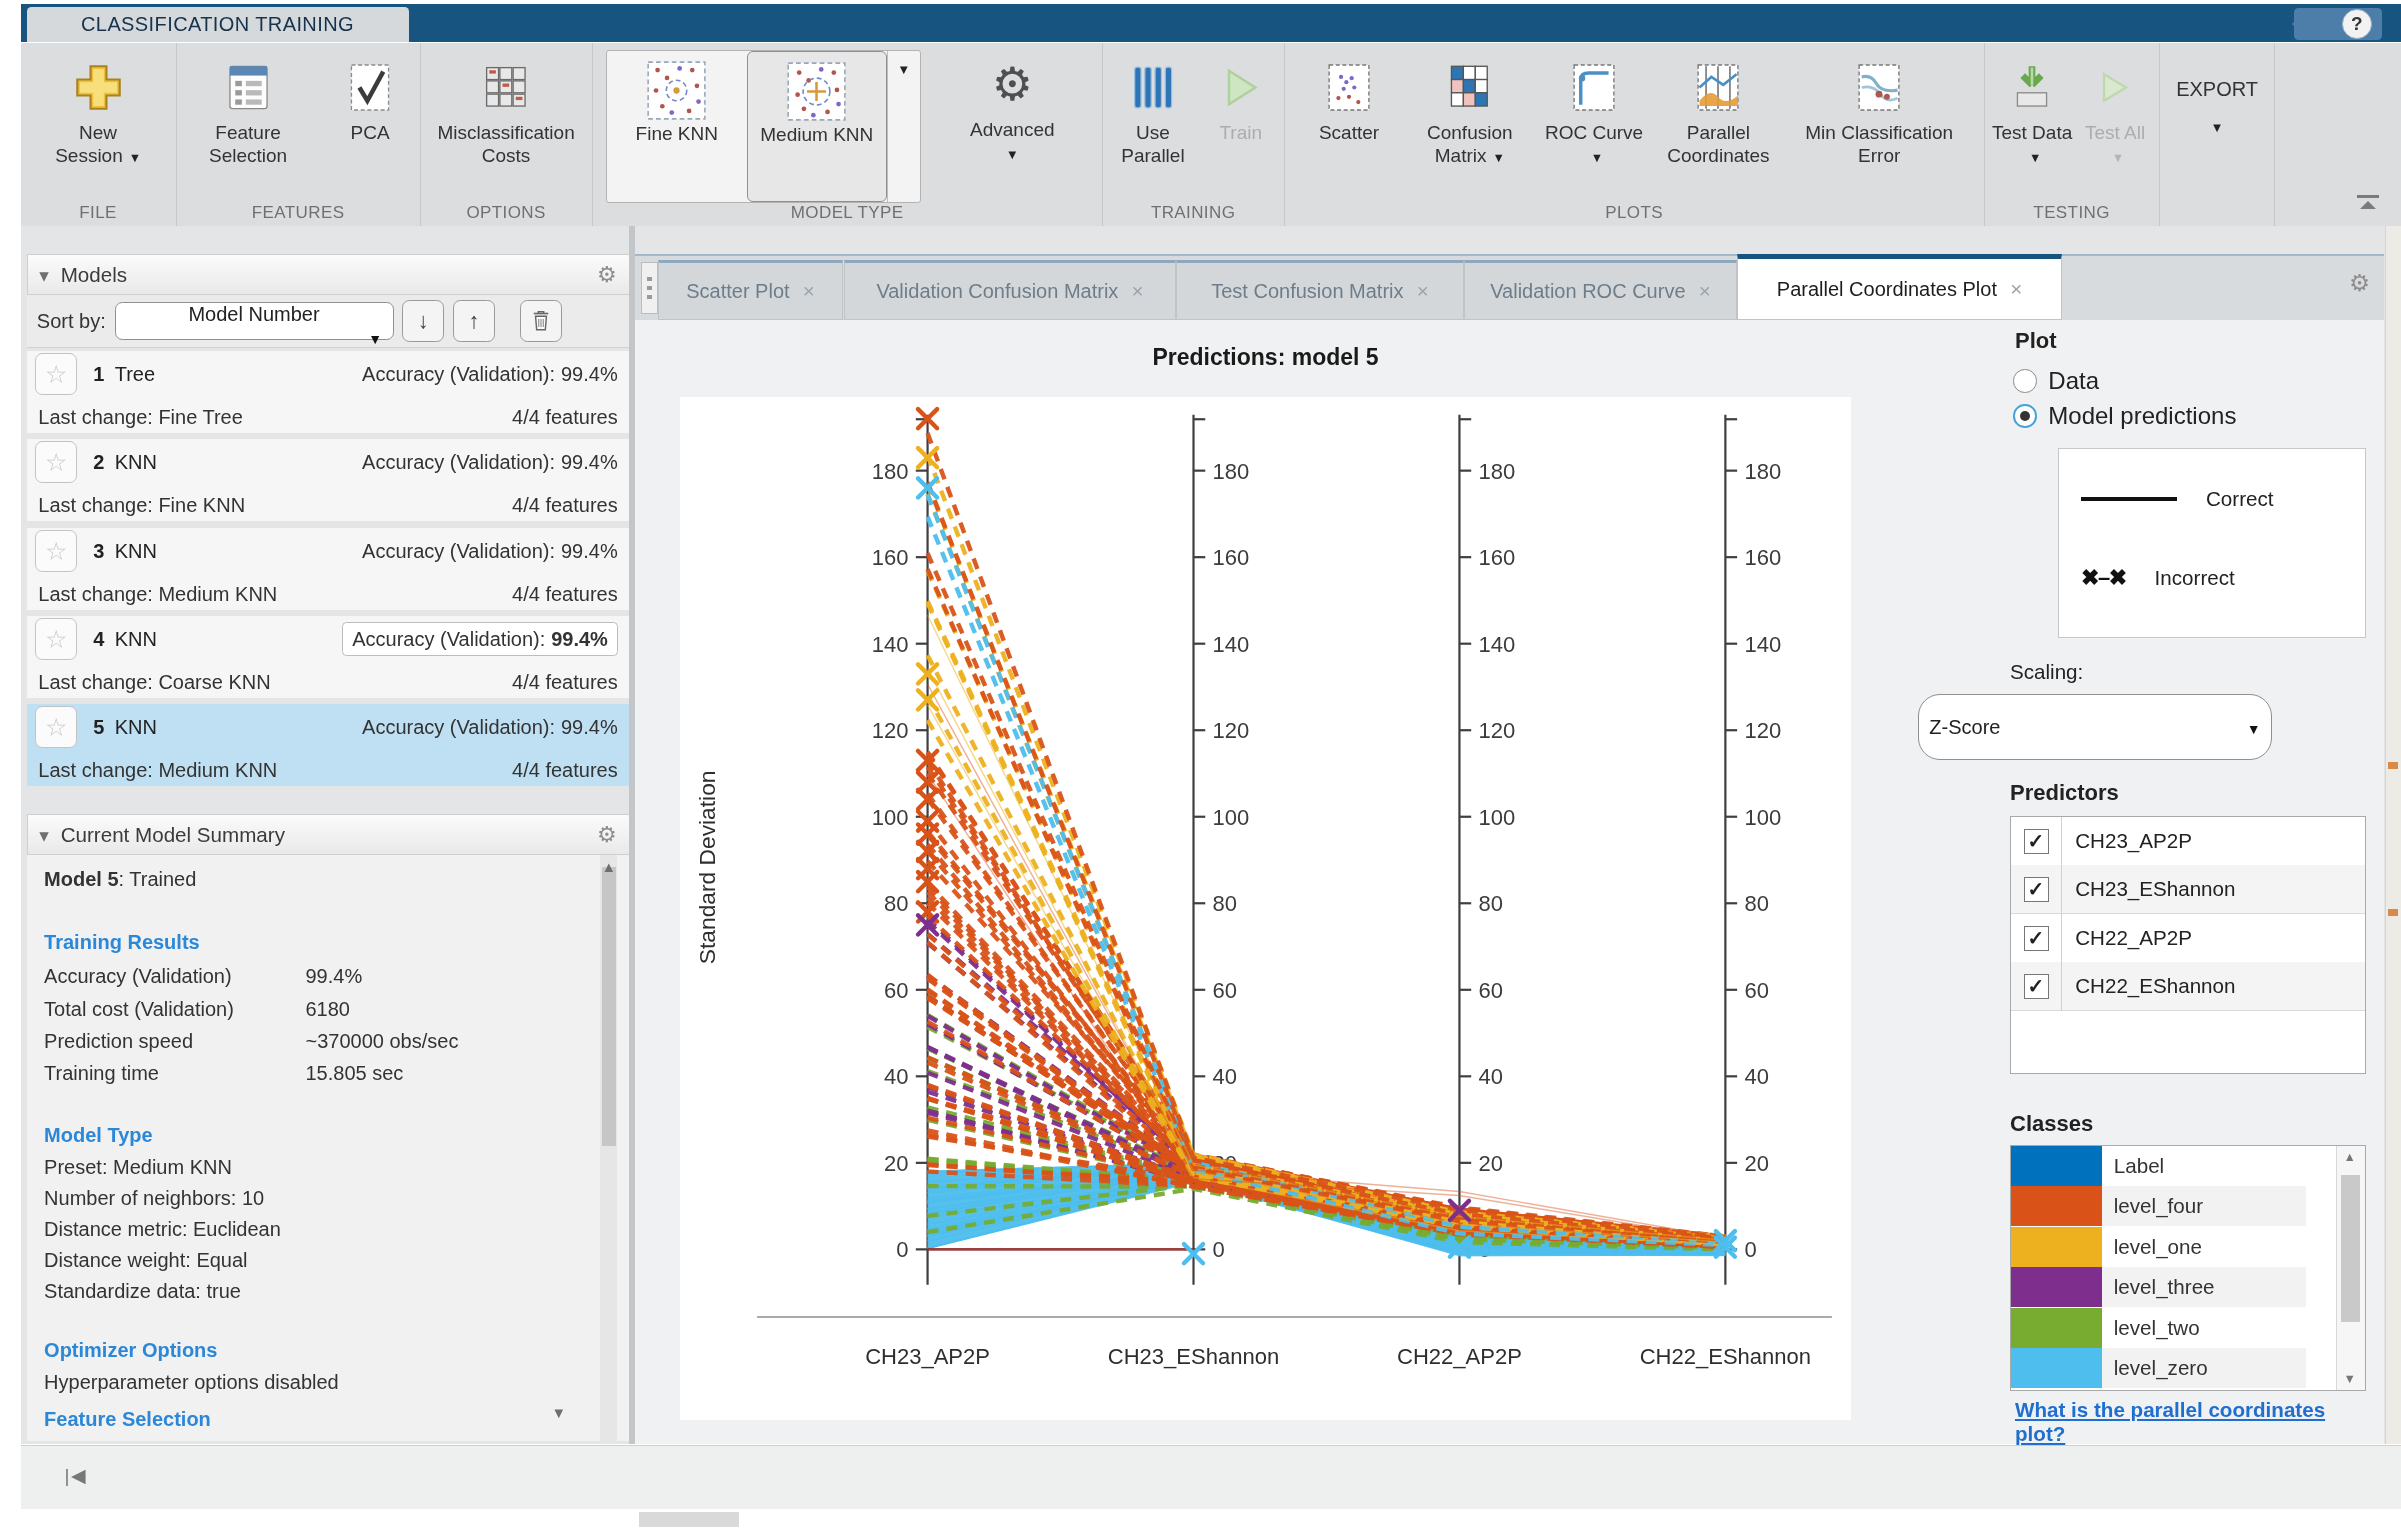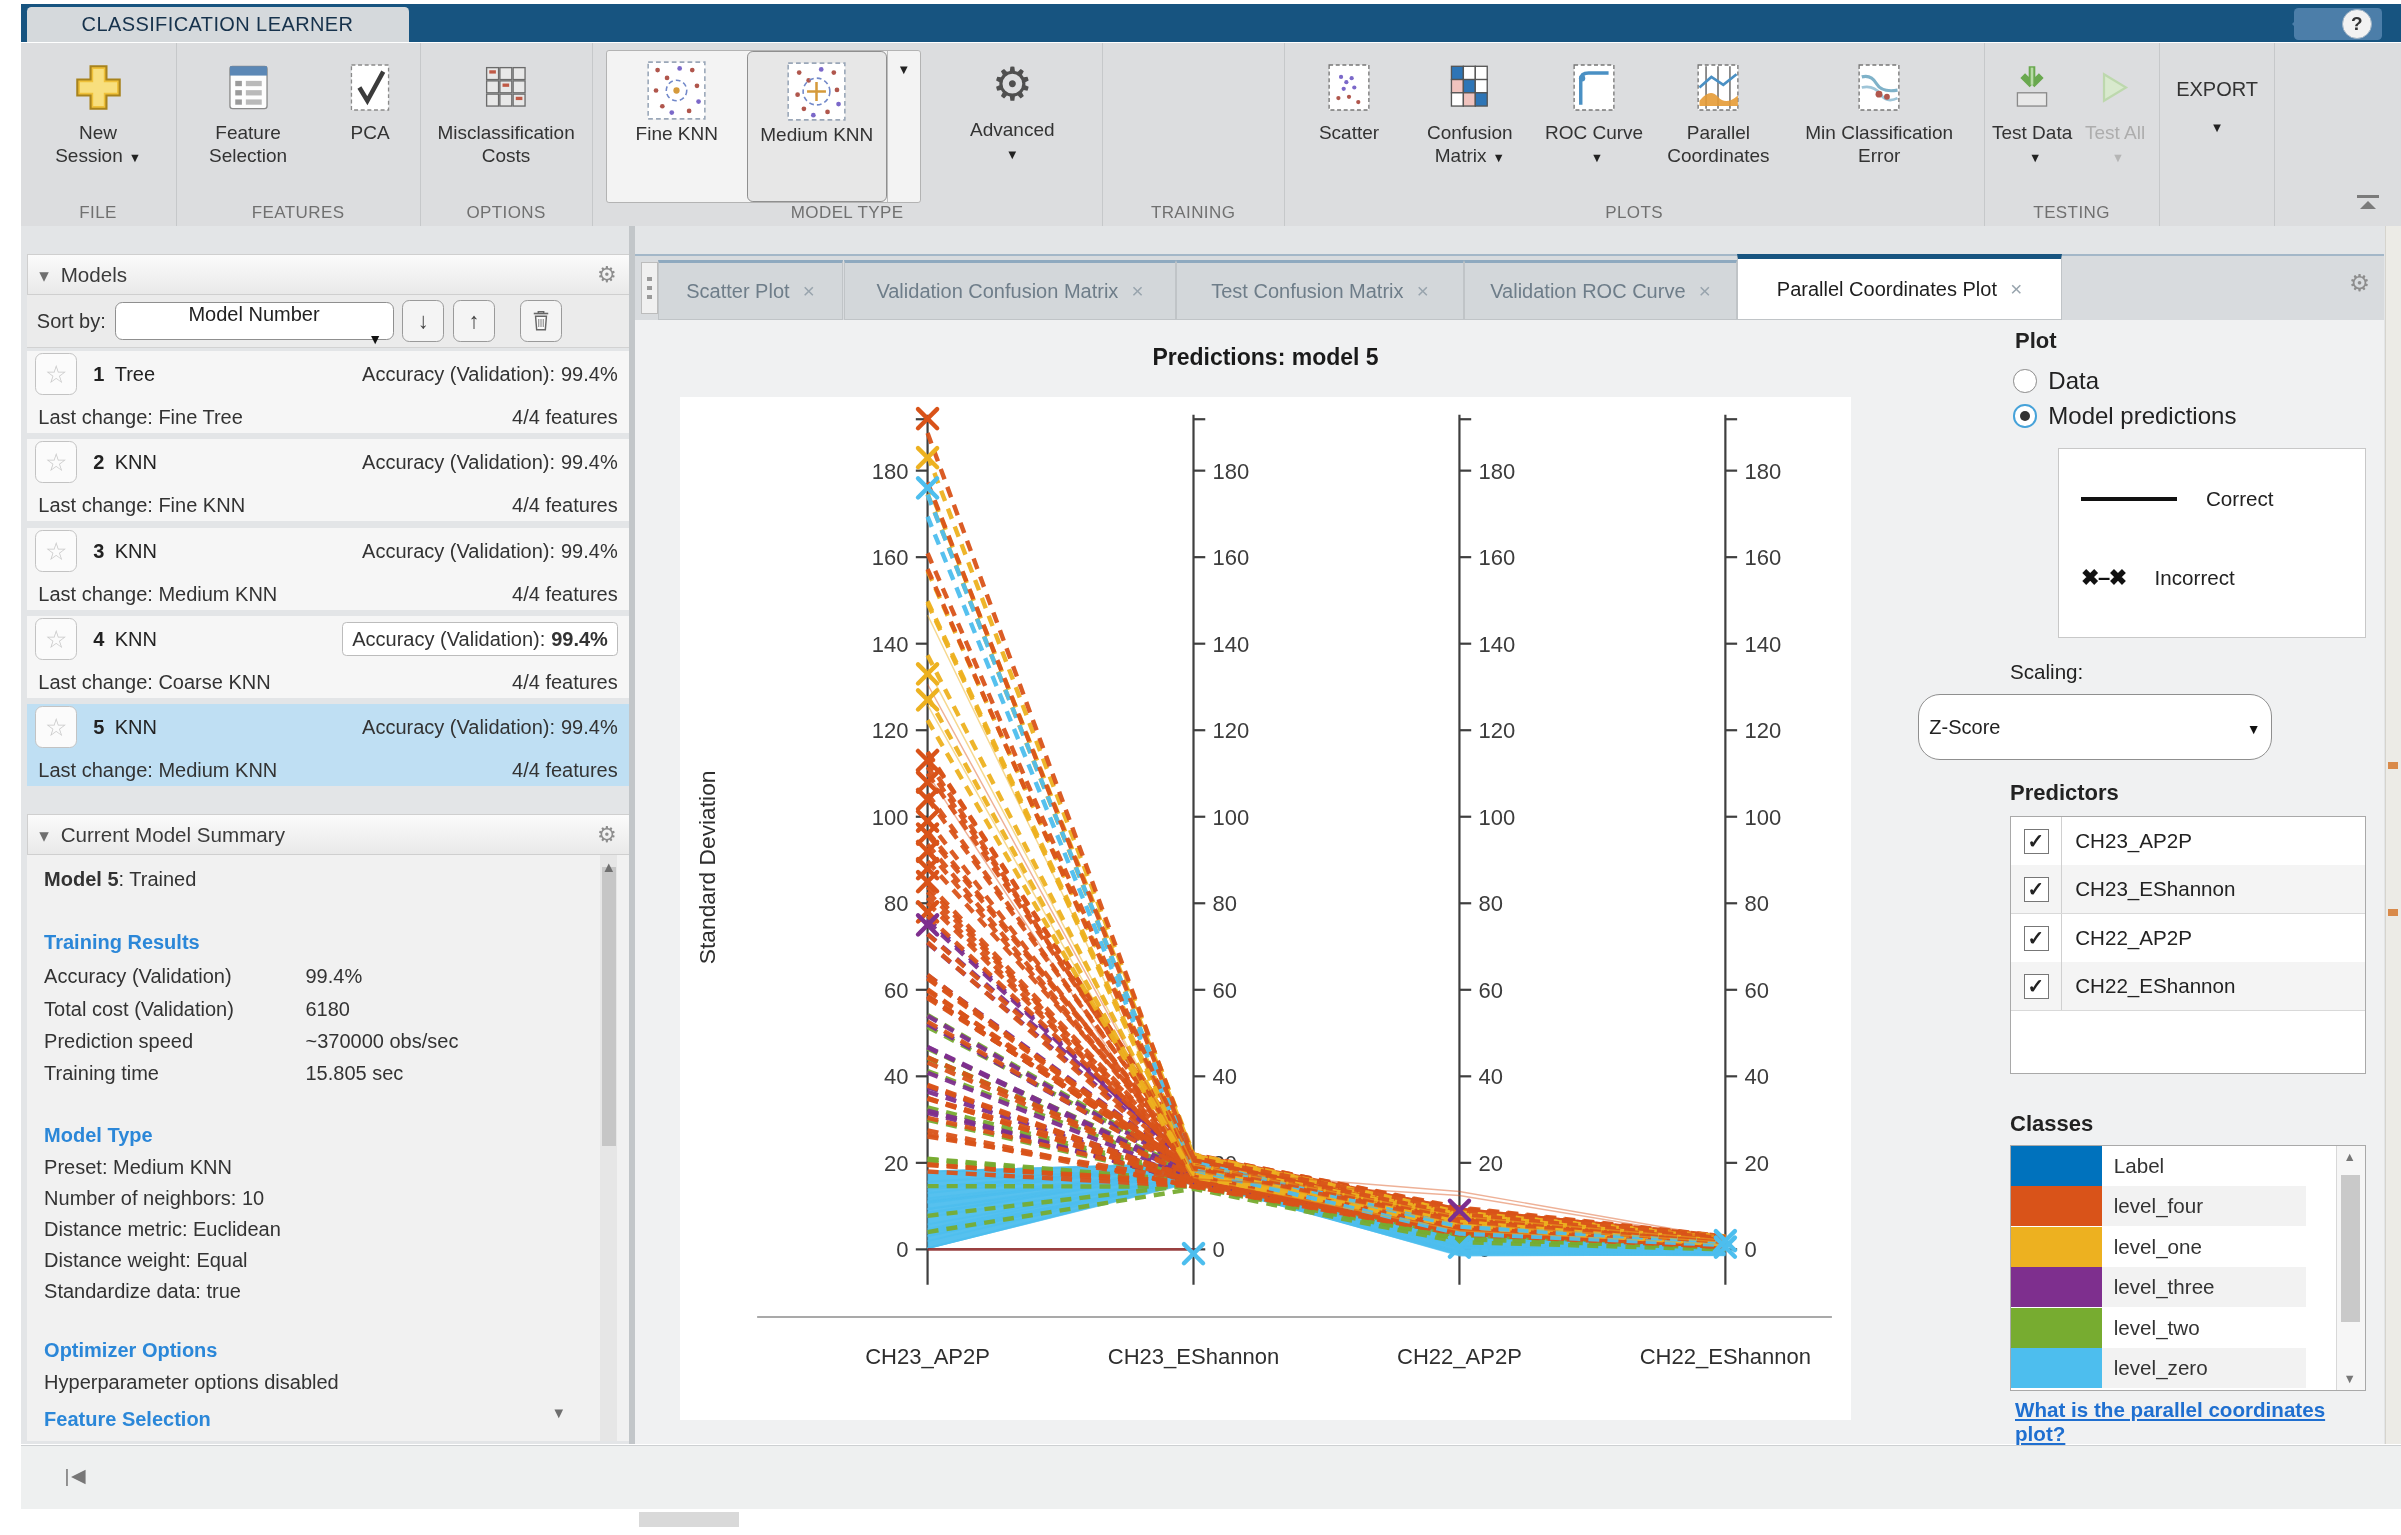--- a/index.html
+++ b/index.html
@@ -130,21 +130,21 @@
   .sliver{left:2385px;top:226px;width:16px;height:1218px;background:#ecebe6;border-left:0.7px solid #d6d4cd;}
   .sliver i{position:absolute;left:2.2px;width:10.3px;height:7.3px;background:#d98a4a;display:block;}
   .under-frag{left:639px;top:1512px;width:100px;height:14.7px;background:#d9d9d9;}
 </style>
 </head>
 <body>
 
 <div id="stage">
 
   <div class="abs titlebar"></div>
-  <div class="abs app-tab">CLASSIFICATION LEARNER</div>
+  <div class="abs app-tab">CLASSIFICATION TRAINING</div>
   <div class="abs help-badge">
     <span class="help-circle">?</span>
   </div>
 
   <div class="abs ribbon">
 
     <div class="rgroup" style="width:156px">
       <div class="rbtnrow">
         <div class="rbtn">
           <div class="icon">
@@ -274,20 +274,43 @@
         <div class="rbtn" style="margin-left:29px;margin-top:7.3px;width:125px">
           <div class="icon" style="font-size:46px;color:#4f4f4f;">⚙</div>
           <div class="lbl">Advanced</div>
           <span class="caret-below" style="margin-top:5.9px;"></span>
         </div>
       </div>
       <div class="glabel">MODEL TYPE</div>
     </div>
 
     <div class="rgroup" style="width:182px">
+      <div class="rbtnrow" style="gap:7.3px">
+        <div class="rbtn" style="width:88px">
+          <div class="icon">
+            <svg width="51" height="53" viewBox="0 0 40 40">
+                <g fill="#2e75b6" stroke="#9cc0dd">
+                  <rect x="6" y="4" width="5" height="32" rx="2"></rect>
+                  <rect x="14" y="4" width="5" height="32" rx="2"></rect>
+                  <rect x="22" y="4" width="5" height="32" rx="2"></rect>
+                  <rect x="30" y="4" width="5" height="32" rx="2"></rect>
+                </g>
+              </svg>
+          </div>
+          <div class="lbl">Use Parallel</div>
+        </div>
+        <div class="rbtn disabled" style="width:73px">
+          <div class="icon">
+            <svg width="48" height="53" viewBox="0 0 40 40">
+                <path d="M10 6 L32 20 L10 34 Z" fill="#cfe6c2" stroke="#aecf9e" stroke-width="2"></path>
+              </svg>
+          </div>
+          <div class="lbl">Train</div>
+        </div>
+      </div>
       <div class="glabel">TRAINING</div>
     </div>
 
     <div class="rgroup" style="width:700px">
       <div class="rbtnrow" style="gap:10.3px">
         <div class="rbtn" style="width:96px">
           <div class="icon">
             <svg width="48" height="53" viewBox="0 0 36 40">
                 <rect x="3" y="3" width="30" height="34" fill="#fff" stroke="#777" stroke-dasharray="3 2"></rect>
                 <g fill="#7b68c9">

